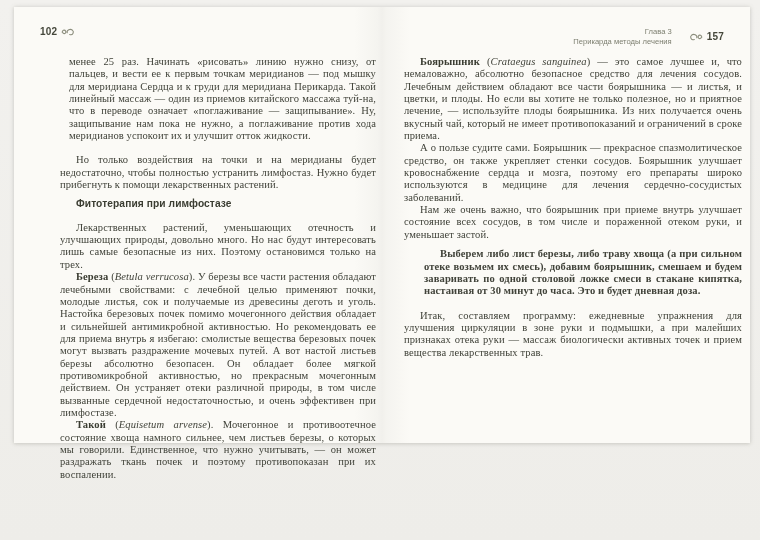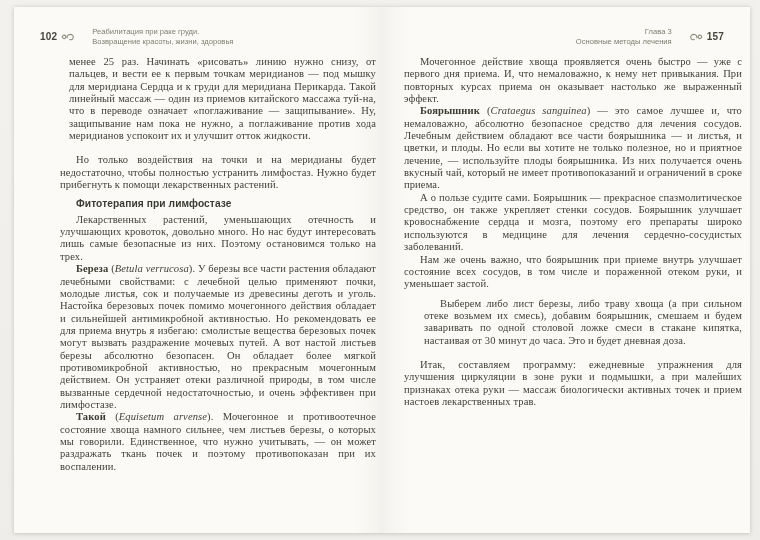--- a/index.html
+++ b/index.html
@@ -5,21 +5,21 @@
   html,body{margin:0;padding:0;}
   body{
     width:760px;height:540px;
     background:#efeeea;
     font-family:"Liberation Serif","DejaVu Serif",serif;
     overflow:hidden;
   }
   .stage{position:relative;width:760px;height:540px;
     background:linear-gradient(180deg,#f2f1ee 0%,#eeede9 100%);}
   .spread{
-    position:absolute;left:14px;top:7px;width:736px;height:526px;
+    position:absolute;left:14px;top:7px;width:736px;height:436px;
     background:#fbfaf6;
     box-shadow:0 0 5px rgba(90,88,78,.18), 0 1px 3px rgba(90,88,78,.12);
   }
   .gutter{
     position:absolute;left:50%;top:0;width:56px;height:100%;
     transform:translateX(-50%);
     background:linear-gradient(90deg,rgba(70,68,58,0) 0%,rgba(70,68,58,.035) 42%,rgba(70,68,58,.055) 50%,rgba(70,68,58,.035) 58%,rgba(70,68,58,0) 100%);
     pointer-events:none;
   }
   .page{position:absolute;top:0;height:100%;}
@@ -52,74 +52,69 @@
   }
   .page.left  .body-col{left:46px;width:316px;}
   .page.right .body-col{left:22px;width:338px;}
 
   .body-col p{margin:0;text-indent:16px;}
   .body-col p.noindent{text-indent:0;margin-left:9px;}
   .body-col p.spaced{margin-top:12px;}
   .body-col p.heading{
     font-family:"Liberation Sans","DejaVu Sans",sans-serif;
     font-weight:bold;font-size:10.2px;color:#3a3c31;
-    margin-top:7px;margin-bottom:3px;text-align:left;
+    margin-top:7px;margin-bottom:11px;text-align:left;
   }
-  .body-col p.quote{margin-left:20px;margin-top:7px;margin-bottom:7px;}
+  .body-col p.quote{margin-left:20px;margin-top:7px;margin-bottom:7px;font-weight:bold;}
   .run-bold{font-weight:bold;color:#3a3c31;margin-top:26px;}
   .run-italic{font-style:italic;}
 </style>
 </head>
 <body>
 
 <div class="stage">
   <div class="spread">
     <div class="gutter"></div>
 
     <section class="page left">
       <header class="running-head left-head">
         <span class="pagenum">102</span>
         <span class="fleuron">
           <svg width="15" height="9" viewBox="0 0 15 9" aria-hidden="true">
             <path d="M1.3,4.6 C0.8,2.3 3.6,1.2 4.6,3.0 C5.6,4.8 3.3,6.7 2.3,5.0
                      M6.2,4.8 C5.4,1.8 9.4,0.5 11.4,2.2 C13.6,4.1 11.6,7.7 8.7,6.5" fill="none" stroke="currentColor" stroke-width="1.1" stroke-linecap="round"></path>
           </svg>
         </span>
-        <span class="head-title">
-          <span class="head-line" style="display:block">Реабилитация при раке груди.</span>
-          <span class="head-line" style="display:block">Возвращение красоты, жизни, здоровья</span>
-        </span>
       </header>
       <div class="body-col" id="left-col">
           <p class="body noindent"><span>менее 25 раз. Начинать «рисовать» линию нужно снизу, от пальцев, и вести ее к первым точкам меридианов — под мышку для меридиана Сердца и к груди для меридиана Перикарда. Такой линейный массаж — один из приемов китайского массажа туй-на, что в переводе означает «поглаживание — защипывание». Ну, защипывание нам пока не нужно, а поглаживание против хода меридианов успокоит их и улучшит отток жидкости.</span></p>
           <p class="body  spaced"><span>Но только воздействия на точки и на меридианы будет недостаточно, чтобы полностью устранить лимфостаз. Нужно будет прибегнуть к помощи лекарственных растений.</span></p>
           <p class="heading"><span>Фитотерапия при лимфостазе</span></p>
-          <p class="body"><span>Лекарственных растений, уменьшающих отечность и улучшающих кровоток, довольно много. Но нас будут интересовать лишь самые безопасные из них. Поэтому остановимся только на трех.</span></p>
+          <p class="body"><span>Лекарственных растений, уменьшающих отечность и улучшающих природы, довольно много. Но нас будут интересовать лишь самые безопасные из них. Поэтому остановимся только на трех.</span></p>
           <p class="body"><span class="run-bold">Береза</span><span> (</span><span class="run-italic">Betula verrucosa</span><span>). У березы все части растения обладают лечебными свойствами: с лечебной целью применяют почки, молодые листья, сок и получаемые из древесины деготь и уголь. Настойка березовых почек помимо мочегонного действия обладает и сильнейшей антимикробной активностью. Но рекомендовать ее для приема внутрь я избегаю: смолистые вещества березовых почек могут вызвать раздражение мочевых путей. А вот настой листьев березы абсолютно безопасен. Он обладает более мягкой противомикробной активностью, но прекрасным мочегонным действием. Он устраняет отеки различной природы, в том числе вызванные сердечной недостаточностью, и очень эффективен при лимфостазе.</span></p>
           <p class="body"><span class="run-bold">Такой</span><span> (</span><span class="run-italic">Equisetum arvense</span><span>). Мочегонное и противоотечное состояние хвоща намного сильнее, чем листьев березы, о которых мы говорили. Единственное, что нужно учитывать, — он может раздражать ткань почек и поэтому противопоказан при их воспалении.</span></p>
         </div>
     </section>
 
     <section class="page right">
       <header class="running-head right-head">
         <span class="head-title">
           <span class="head-line" style="display:block">Глава 3</span>
-          <span class="head-line" style="display:block">Основные методы лечения</span>
+          <span class="head-line" style="display:block">Перикарда методы лечения</span>
         </span>
         <span class="fleuron mirrored">
           <svg width="15" height="9" viewBox="0 0 15 9" aria-hidden="true">
             <path d="M1.3,4.6 C0.8,2.3 3.6,1.2 4.6,3.0 C5.6,4.8 3.3,6.7 2.3,5.0
                      M6.2,4.8 C5.4,1.8 9.4,0.5 11.4,2.2 C13.6,4.1 11.6,7.7 8.7,6.5" fill="none" stroke="currentColor" stroke-width="1.1" stroke-linecap="round"></path>
           </svg>
         </span>
         <span class="pagenum">157</span>
       </header>
       <div class="body-col" id="right-col">
-          <p class="body"><span>Мочегонное действие хвоща проявляется очень быстро — уже с первого дня приема. И, что немаловажно, к нему нет привыкания. При повторных курсах приема он оказывает настолько же выраженный эффект.</span></p>
           <p class="body"><span class="run-bold">Боярышник</span><span> (</span><span class="run-italic">Crataegus sanguinea</span><span>) — это самое лучшее и, что немаловажно, абсолютно безопасное средство для лечения сосудов. Лечебным действием обладают все части боярышника — и листья, и цветки, и плоды. Но если вы хотите не только полезное, но и приятное лечение, — используйте плоды боярышника. Из них получается очень вкусный чай, который не имеет противопоказаний и ограничений в сроке приема.</span></p>
           <p class="body"><span>А о пользе судите сами. Боярышник — прекрасное спазмолитическое средство, он также укрепляет стенки сосудов. Боярышник улучшает кровоснабжение сердца и мозга, поэтому его препараты широко используются в медицине для лечения сердечно-сосудистых заболеваний.</span></p>
           <p class="body"><span>Нам же очень важно, что боярышник при приеме внутрь улучшает состояние всех сосудов, в том числе и пораженной отеком руки, и уменьшает застой.</span></p>
           <p class="quote"><span>Выберем либо лист березы, либо траву хвоща (а при сильном отеке возьмем их смесь), добавим боярышник, смешаем и будем заваривать по одной столовой ложке смеси в стакане кипятка, настаивая от 30 минут до часа. Это и будет дневная доза.</span></p>
-          <p class="body  spaced"><span>Итак, составляем программу: ежедневные упражнения для улучшения циркуляции в зоне руки и подмышки, а при малейших признаках отека руки — массаж биологически активных точек и прием настоев лекарственных трав.</span></p>
+          <p class="body  spaced"><span>Итак, составляем программу: ежедневные упражнения для улучшения циркуляции в зоне руки и подмышки, а при малейших признаках отека руки — массаж биологически активных точек и прием вещества лекарственных трав.</span></p>
         </div>
     </section>
   </div>
 </div>
 
 </body></html>

